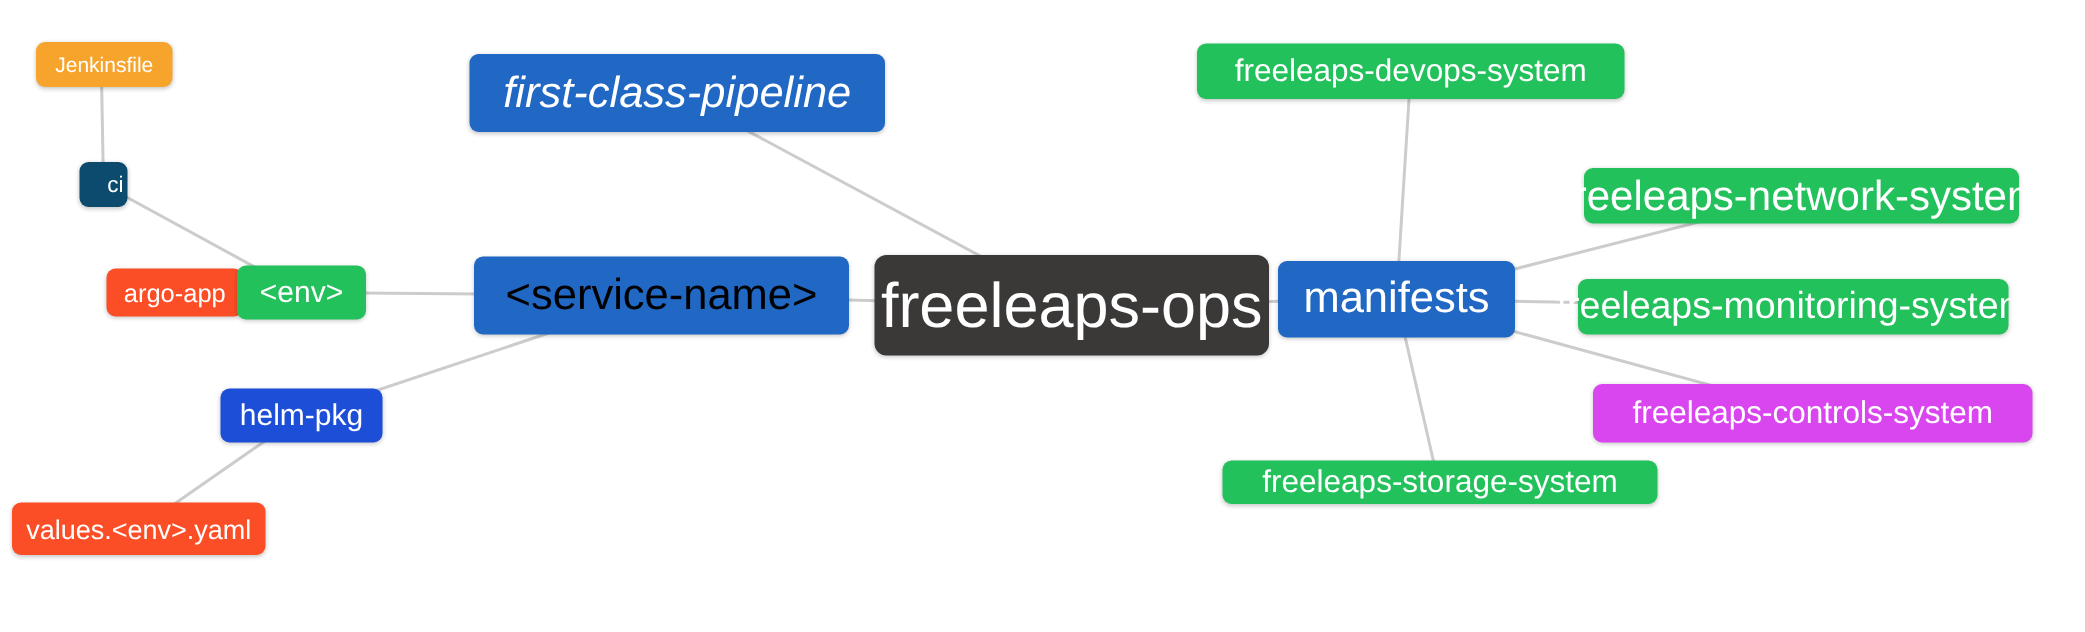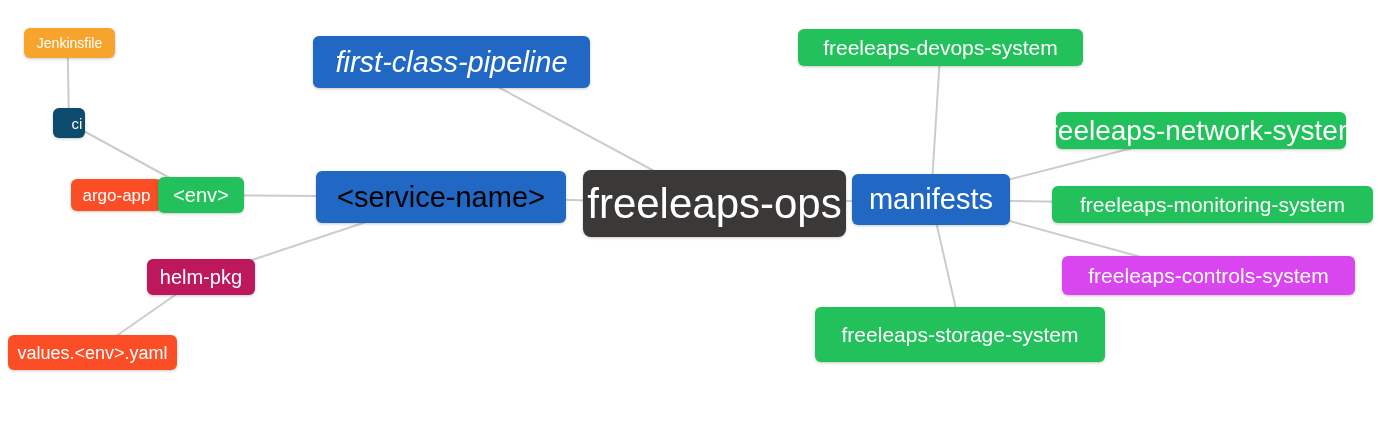--- a/index.html
+++ b/index.html
@@ -71,21 +71,21 @@
     </div>
     <div class="node red" style="left: 53px; top: 108px; width: 32px; height: 30px; font-size: 15px; background: #0c4a6e; color: rgb(255, 255, 255); padding-left: 16px;">
       <span class="node-label">ci</span>
     </div>
     <div class="node red" style="left: 31px; top: 179px; width: 91px; height: 32px; font-size: 17px; background: rgb(251, 78, 38); color: rgb(255, 255, 255); margin-left: 40px;">
       <span class="node-label">argo-app</span>
     </div>
     <div class="node green" style="left: 158px; top: 177px; width: 86px; height: 36px; font-size: 20px; background: rgb(35, 193, 91); color: rgb(255, 255, 255);">
       <span class="node-label">&lt;env&gt;</span>
     </div>
-    <div class="node green" style="left: 147px; top: 259px; width: 108px; height: 36px; font-size: 20px; background: #be185d; color: rgb(255, 255, 255);">
+    <div class="node green" style="left: 147px; top: 259px; width: 108px; height: 36px; font-size: 20px; background: #1d4ed8; color: rgb(255, 255, 255);">
       <span class="node-label">helm-pkg</span>
     </div>
     <div class="node red" style="left: 8px; top: 335px; width: 169px; height: 35px; font-size: 18px; background: rgb(251, 78, 38); color: rgb(255, 255, 255); justify-content: center;">
       <span class="node-label">values.&lt;env&gt;.yaml</span>
     </div>
     <div class="node blue" style="left: 313px; top: 36px; width: 277px; height: 52px; font-size: 29px; background: rgb(32, 104, 195); color: rgb(255, 255, 255); font-style: italic;">
       <span class="node-label">first-class-pipeline</span>
     </div>
     <div class="node blue" style="left: 316px; top: 171px; width: 250px; height: 52px; font-size: 29px; background: rgb(32, 104, 195); color: #000000;">
       <span class="node-label">&lt;service-name&gt;</span>
@@ -95,22 +95,22 @@
     </div>
     <div class="node blue" style="left: 852px; top: 174px; width: 158px; height: 51px; font-size: 29px; background: rgb(32, 104, 195); color: rgb(255, 255, 255);">
       <span class="node-label">manifests</span>
     </div>
     <div class="node green" style="left: 798px; top: 29px; width: 285px; height: 37px; font-size: 21px; background: rgb(35, 193, 91); color: rgb(255, 255, 255);">
       <span class="node-label">freeleaps-devops-system</span>
     </div>
     <div class="node green" style="left: 1056px; top: 112px; width: 290px; height: 37px; font-size: 28px; background: rgb(35, 193, 91); color: rgb(255, 255, 255);">
       <span class="node-label">freeleaps-network-system</span>
     </div>
-    <div class="node green" style="left: 1052px; top: 186px; width: 321px; height: 37px; font-size: 21px; background: rgb(35, 193, 91); color: rgb(255, 255, 255);">
+    <div class="node green" style="left: 1052px; top: 186px; width: 287px; height: 37px; font-size: 25px; background: rgb(35, 193, 91); color: rgb(255, 255, 255);">
       <span class="node-label">freeleaps-monitoring-system</span>
     </div>
     <div class="node green" style="left: 1062px; top: 256px; width: 293px; height: 39px; font-size: 21px; background: #d946ef; color: rgb(255, 255, 255);">
       <span class="node-label">freeleaps-controls-system</span>
     </div>
-    <div class="node green" style="left: 815px; top: 307px; width: 290px; height: 55px; font-size: 21px; background: rgb(35, 193, 91); color: rgb(255, 255, 255);">
+    <div class="node green" style="left: 815px; top: 307px; width: 290px; height: 29px; font-size: 21px; background: rgb(35, 193, 91); color: rgb(255, 255, 255);">
       <span class="node-label">freeleaps-storage-system</span>
     </div>
   </div>
 
 </body></html>

